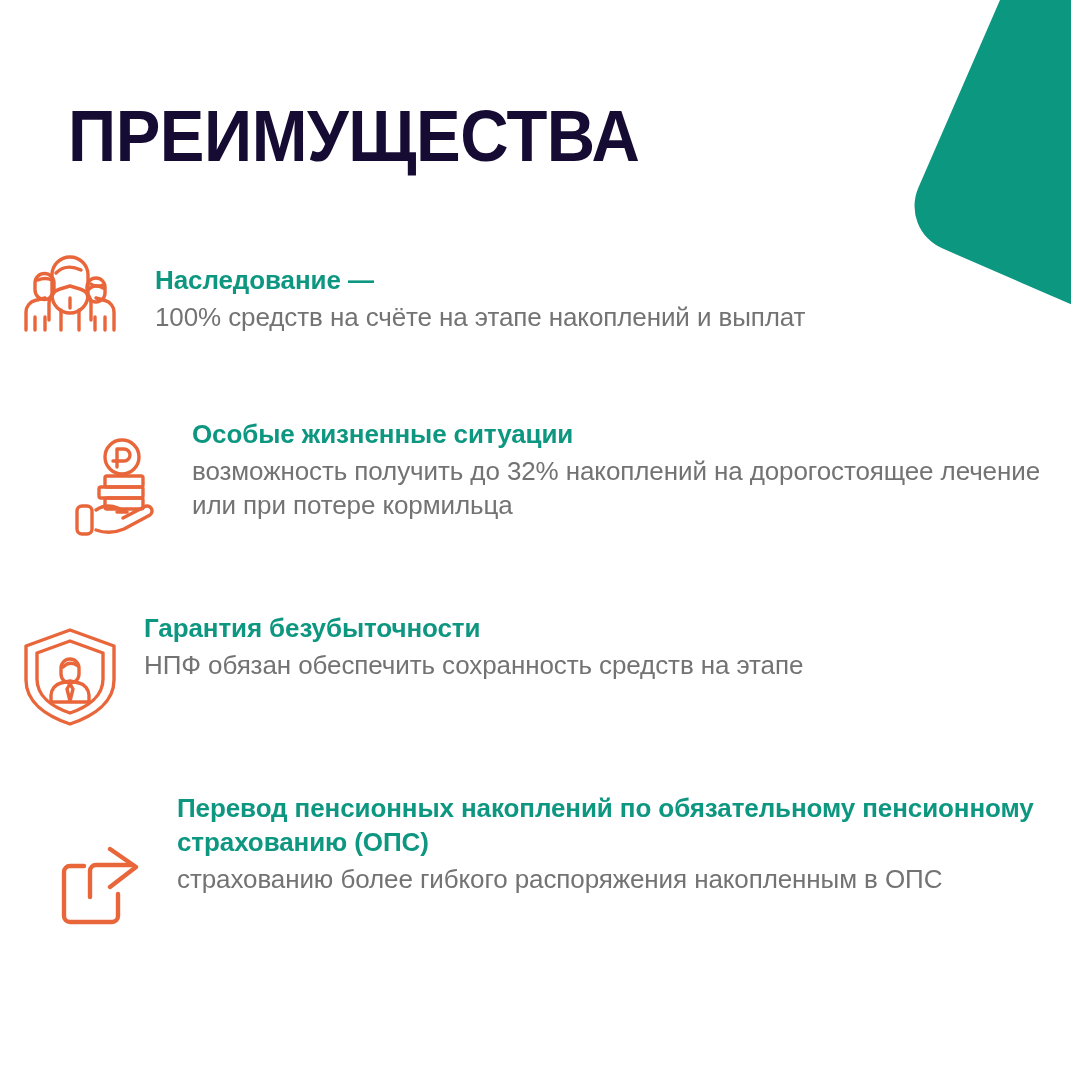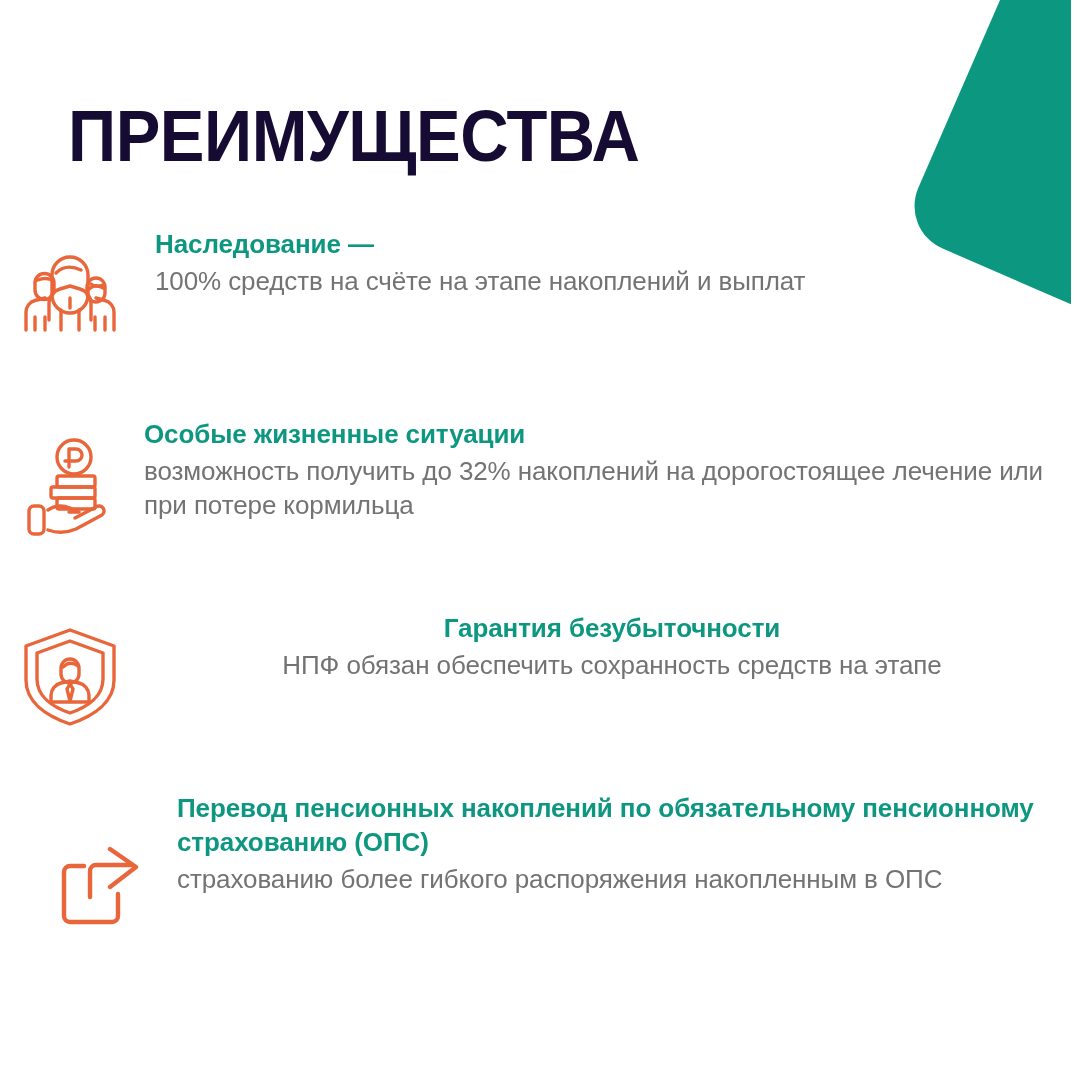--- a/index.html
+++ b/index.html
@@ -94,29 +94,29 @@
   .benefit-body {
     color: #737373;
     font-weight: 400;
     font-size: 26px;
     line-height: 1.32;
     margin: 0;
     letter-spacing: -0.1px;
   }
 
   
-  .benefit--inheritance   { margin-top: 0px; }
+  .benefit--inheritance   { margin-top: 0px; align-items: flex-end; }
   .benefit--inheritance .benefit-icon { width: 140px; padding-top: 14px; }
   .benefit--inheritance .benefit-text { padding-left: 15px; }
 
-  .benefit--special       { margin-top: 84px; }
+  .benefit--special       { margin-top: 84px; margin-left: 48px; }
   .benefit--special .benefit-icon { width: 140px; padding-top: 18px; }
   .benefit--special .benefit-text { padding-left: 4px; }
 
-  .benefit--guarantee     { margin-top: 76px; text-align: center; }
+  .benefit--guarantee     { margin-top: 76px; }
   .benefit--guarantee .benefit-icon { width: 140px; padding-top: 14px; }
   .benefit--guarantee .benefit-text { padding-left: 4px; }
 
   .benefit--transfer      { margin-top: 66px; padding-left: 33px; }
   .benefit--transfer .benefit-icon { width: 140px; padding-top: 54px; }
   .benefit--transfer .benefit-text { padding-left: 4px; }
 </style>
 </head>
 <body>
 

